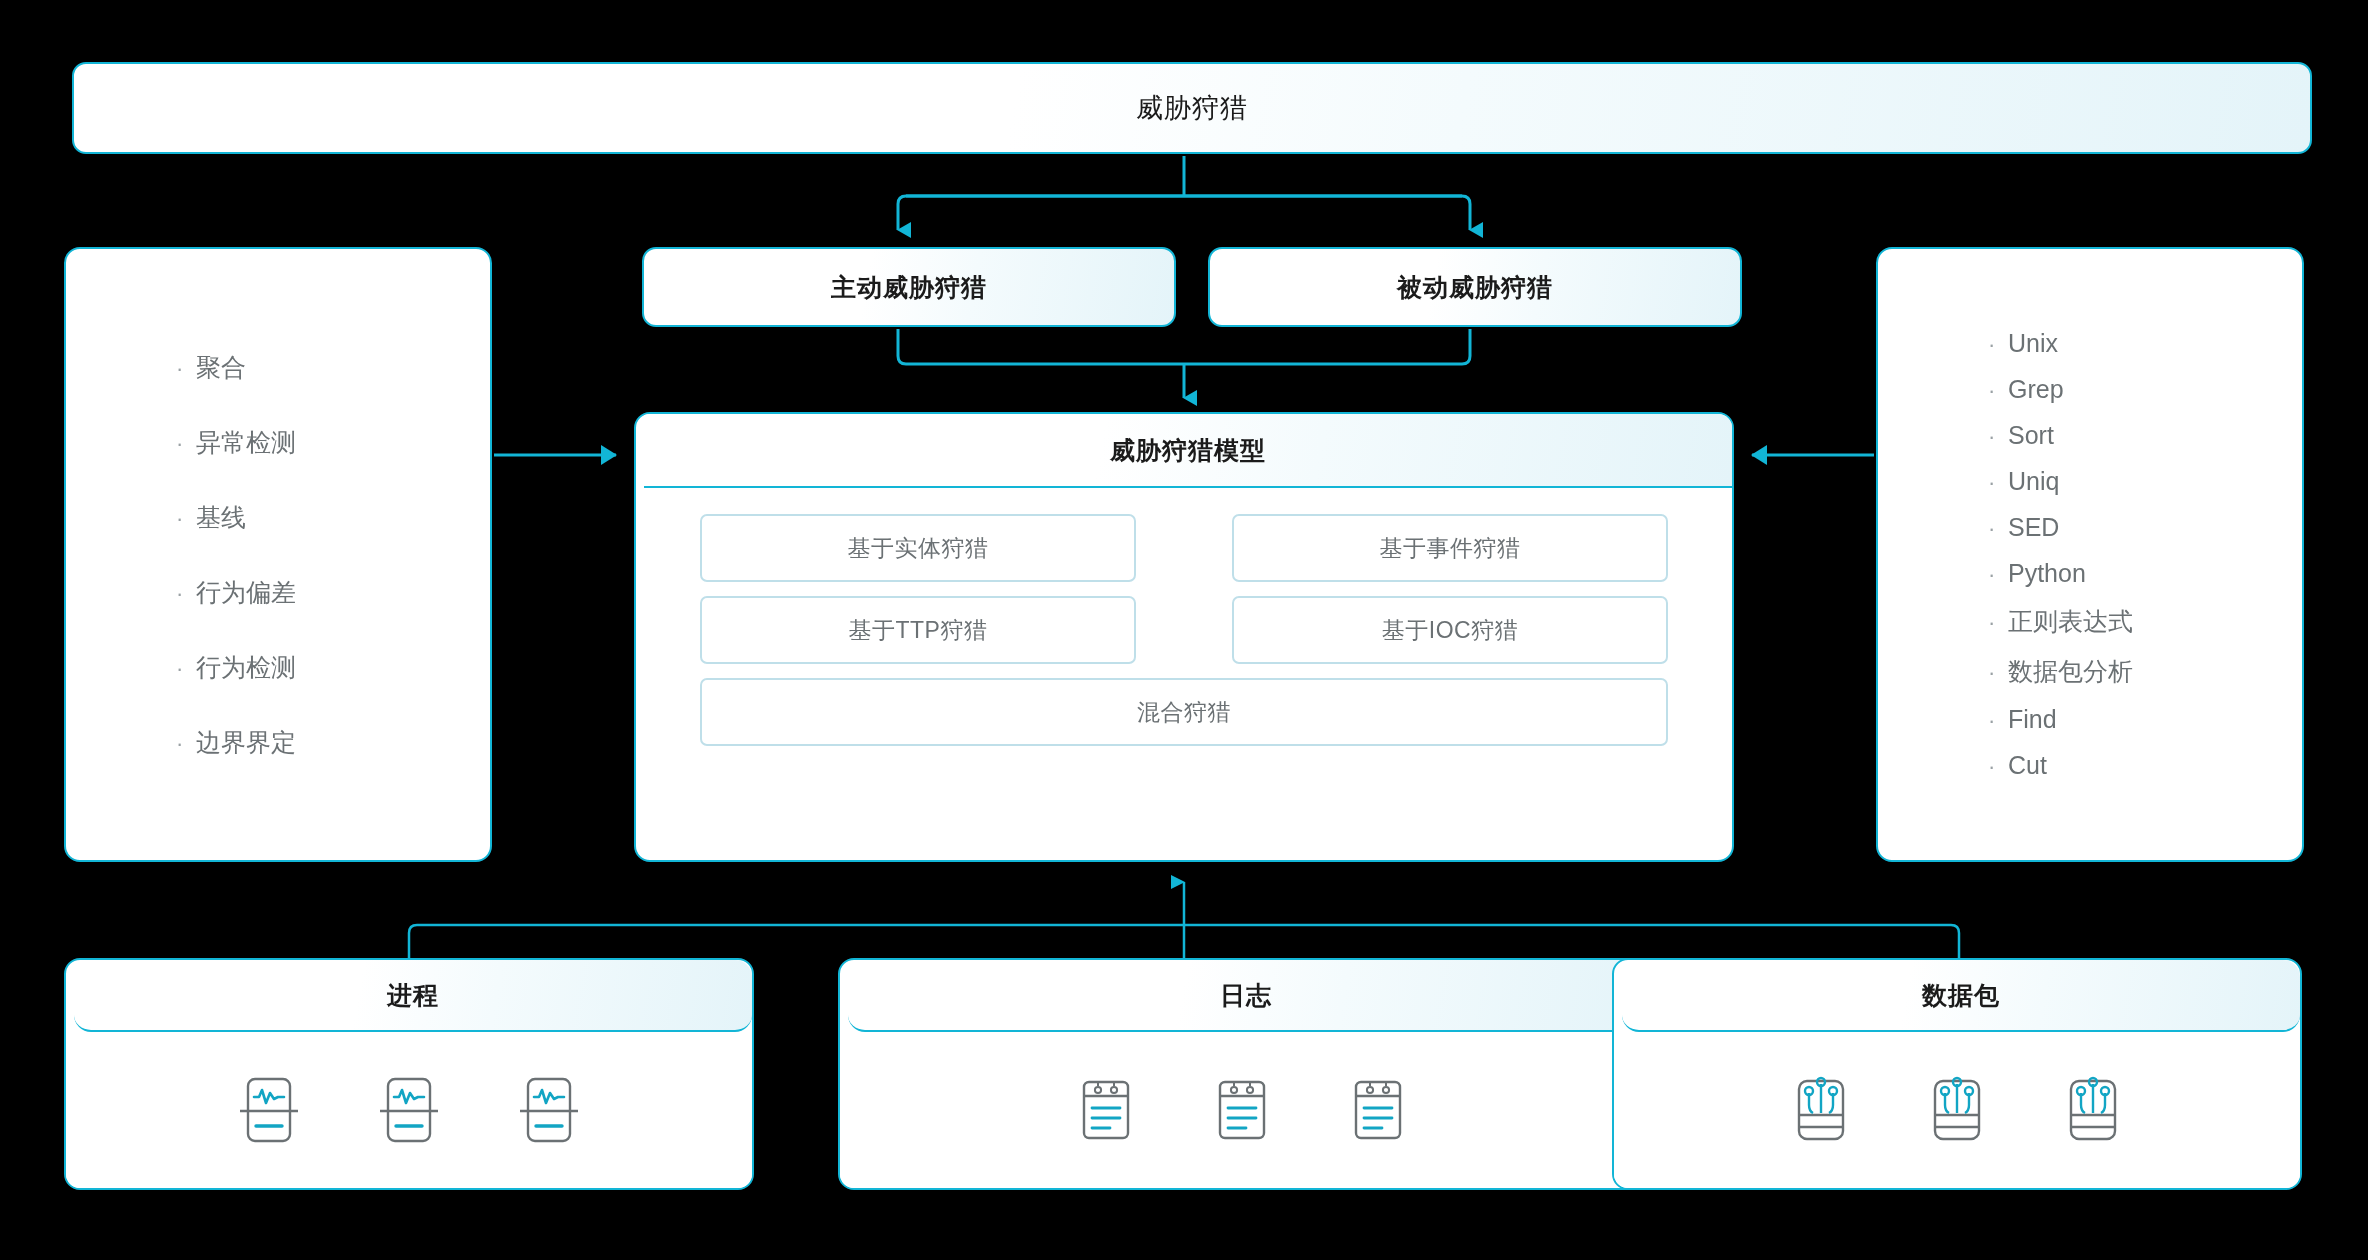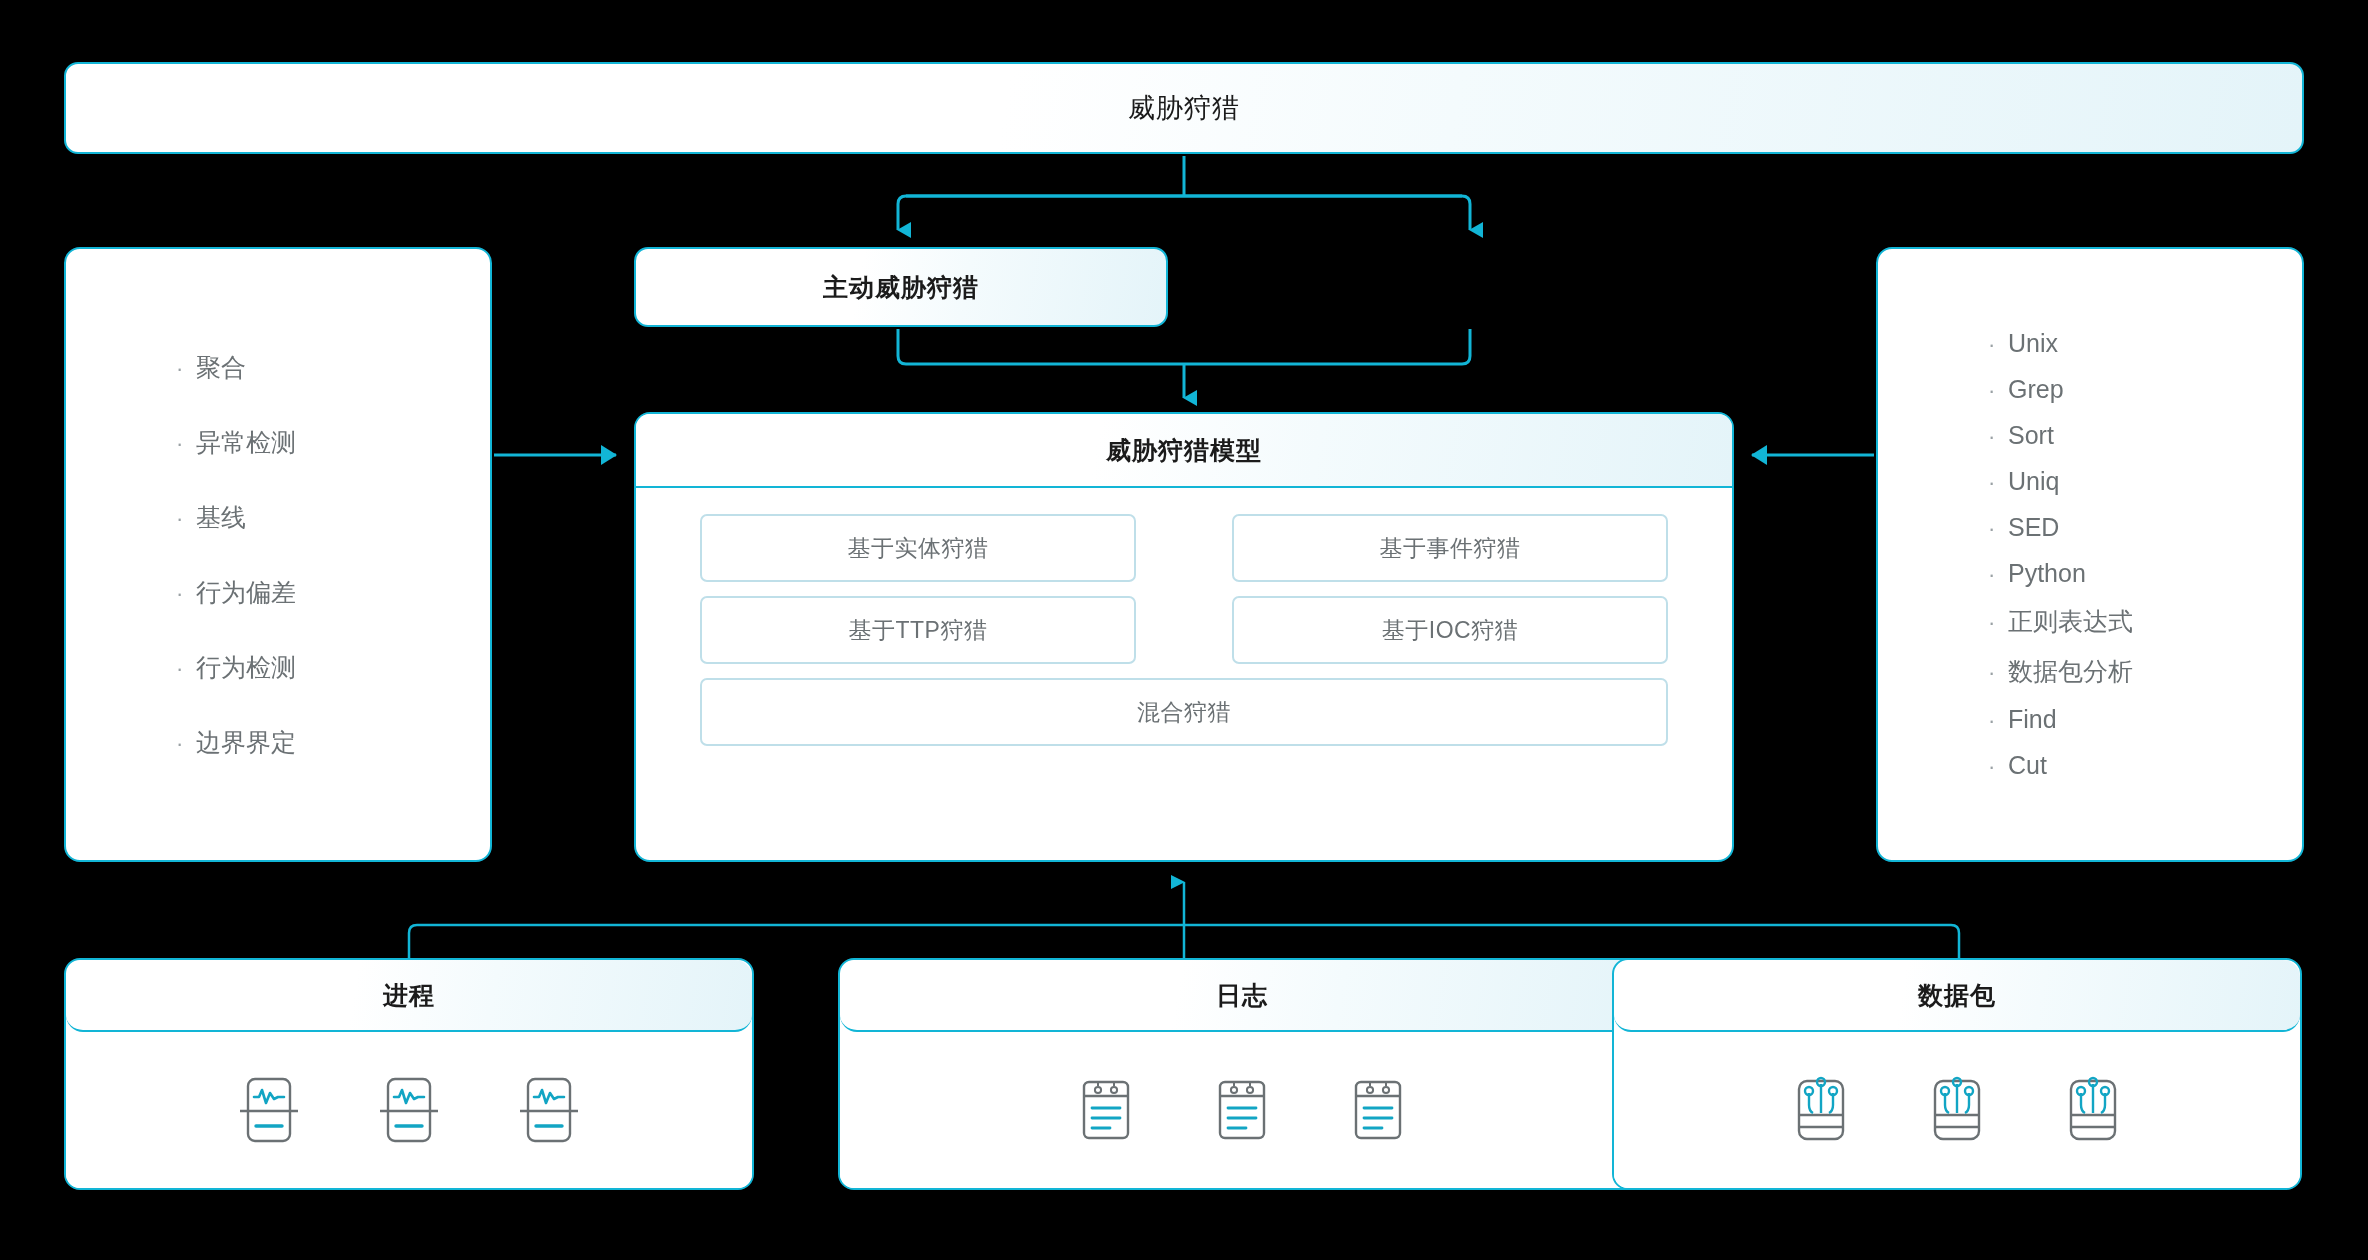--- a/index.html
+++ b/index.html
@@ -32,20 +32,21 @@
   .box {
     position: absolute;
     box-sizing: border-box;
     border: 2px solid #12b5d6;
     border-radius: 14px;
     background: #ffffff;
     overflow: hidden;
   }
   .grad-h {
     background: linear-gradient(100deg, #ffffff 0%, #ffffff 42%, #f4fbfd 62%, #e4f4f9 100%);
+    margin-left: 8px;
   }
 
   
   #title-box {
     left: 64px;
     top: 62px;
     width: 2240px;
     height: 92px;
     display: flex;
     align-items: center;
@@ -245,20 +246,23 @@
       <path d="M1184,925 L1184,882" marker-end="url(#ar-up)"></path>
     </g>
   </svg>
 
   <div class="box grad-h" id="title-box">
     <span class="label">威胁狩猎</span>
   </div>
 
   <div class="box grad-h l2" id="l2-active">
     <span class="label">主动威胁狩猎</span>
+  </div>
+  <div class="box grad-h l2" id="l2-passive">
+    <span class="label">被动威胁狩猎</span>
   </div>
 
   <div class="box side-panel" id="left-panel">
     <ul class="side-list">
       <li>
         <span class="dot">·</span>
         <span>聚合</span>
       </li>
       <li>
         <span class="dot">·</span>

